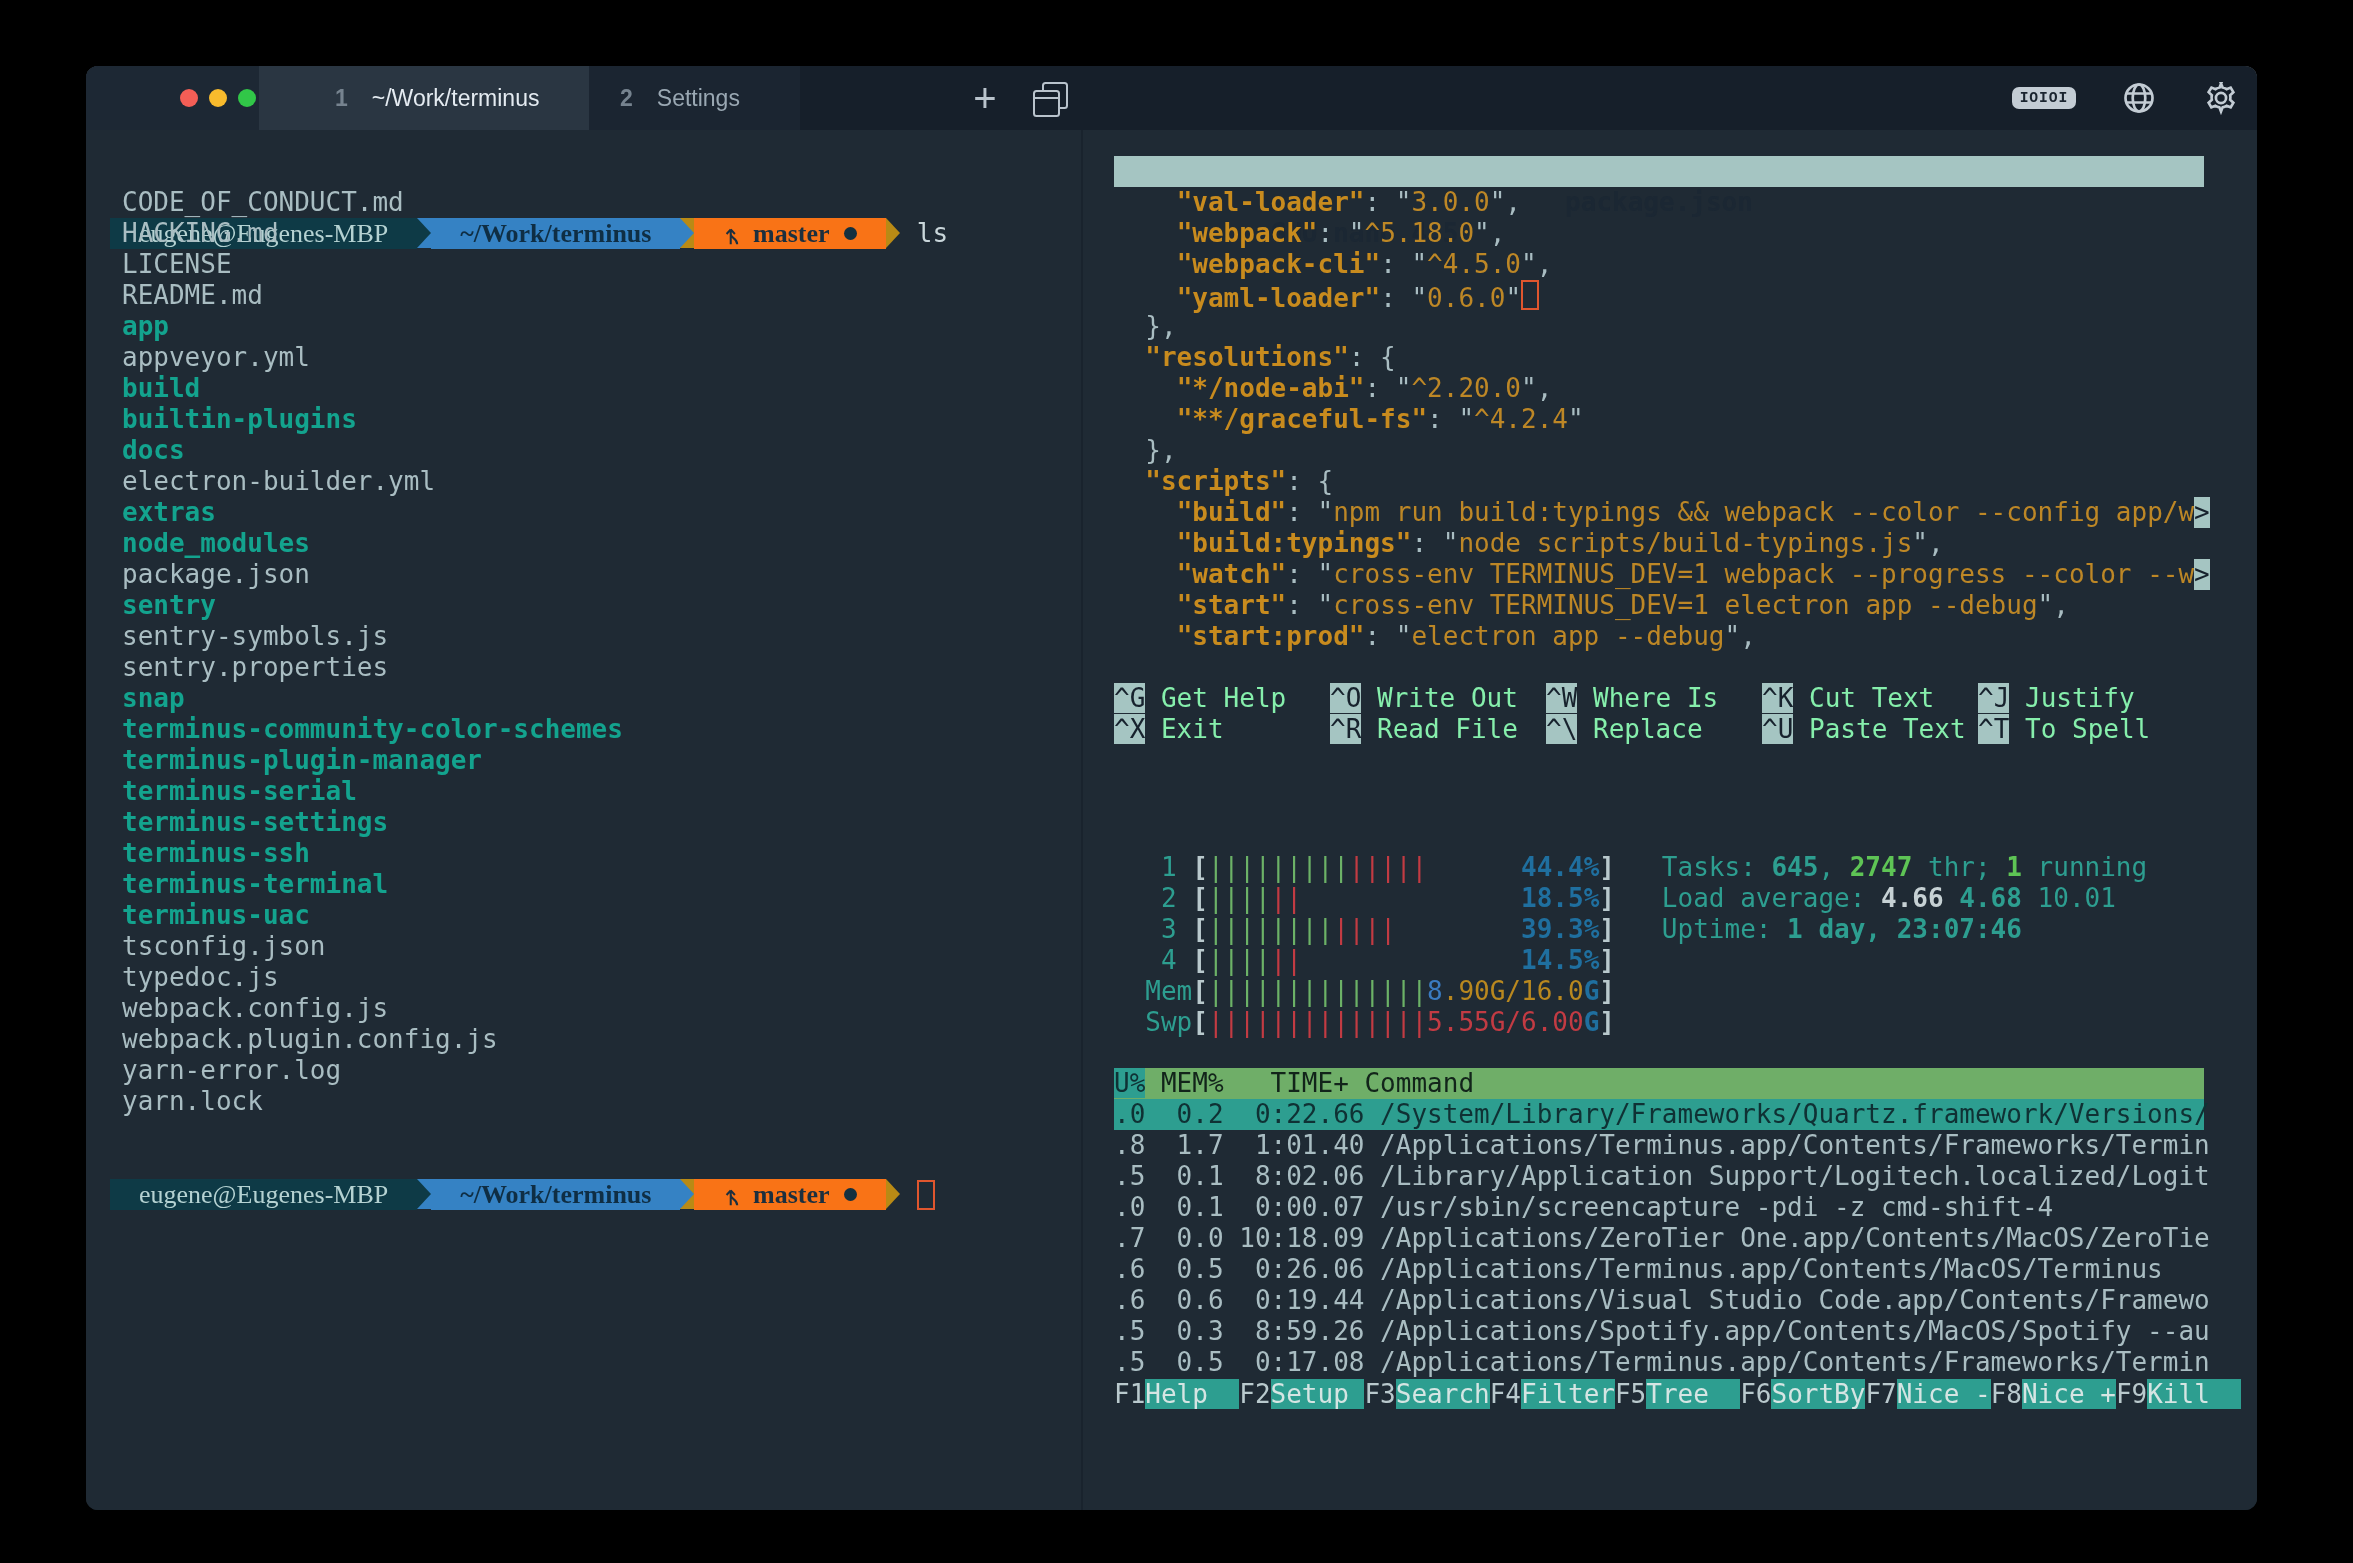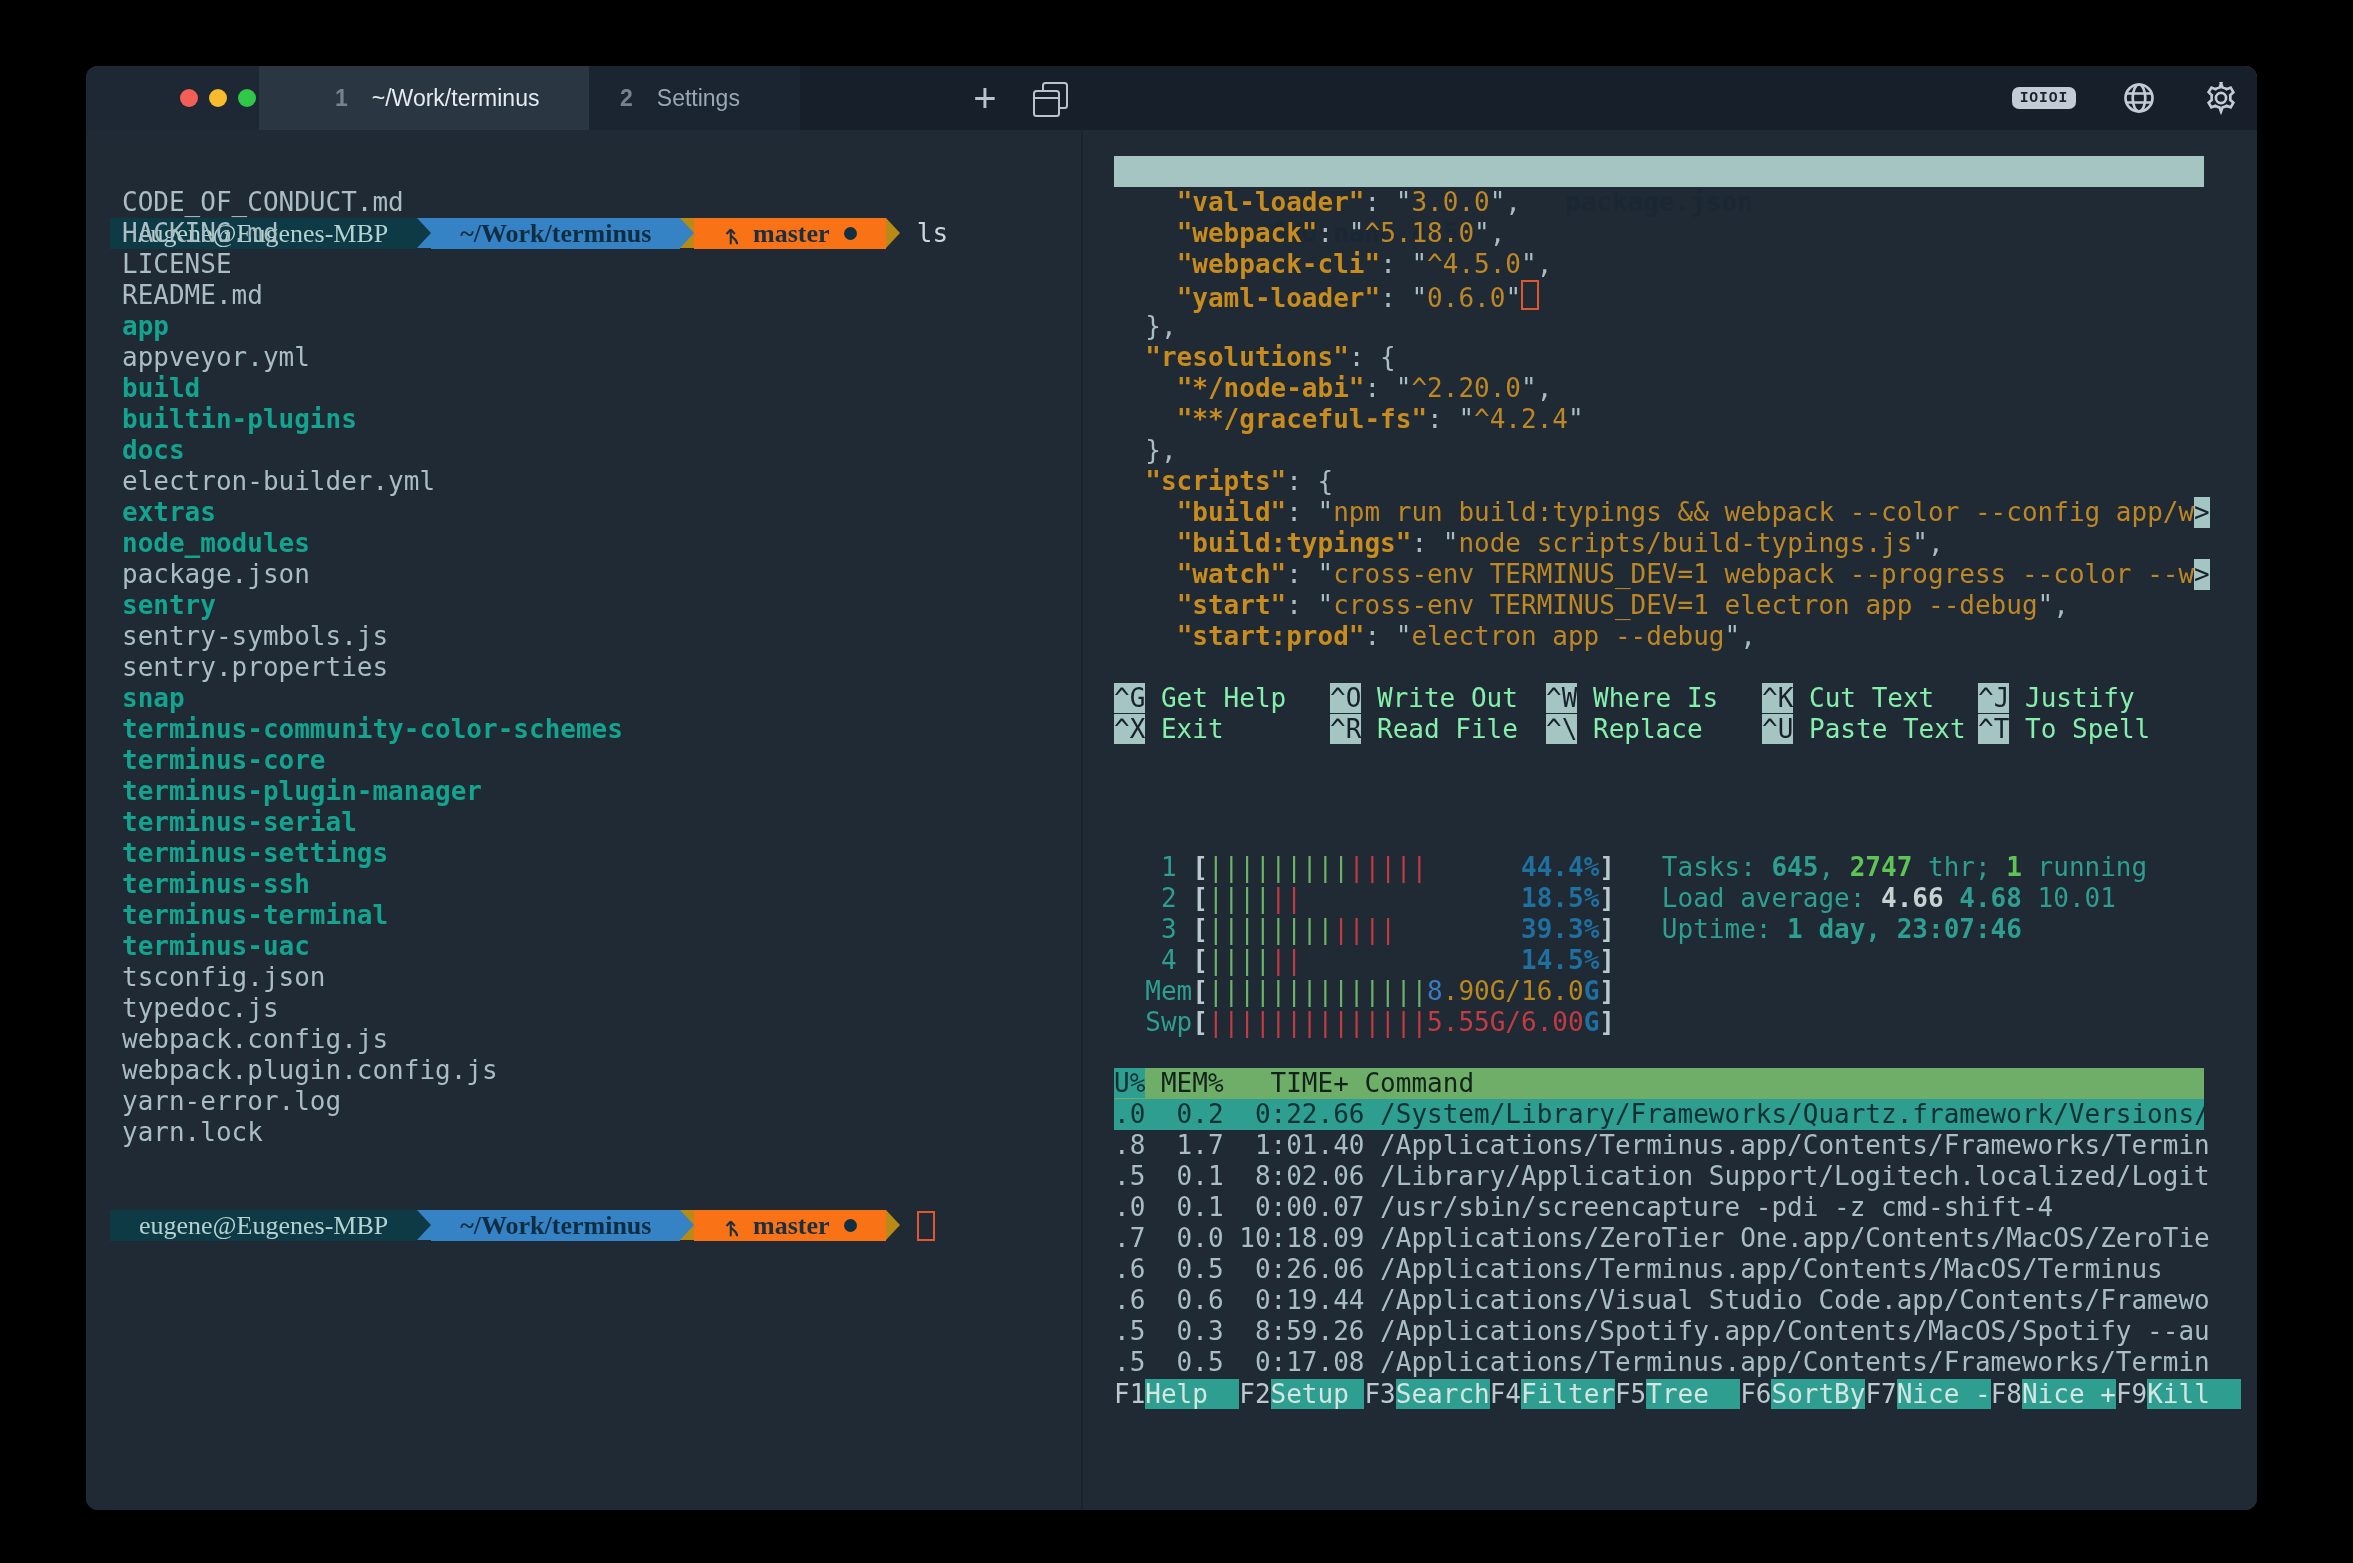--- a/index.html
+++ b/index.html
@@ -141,21 +141,20 @@
           <div class="line dir">docs</div>
           <div class="line">electron-builder.yml</div>
           <div class="line dir">extras</div>
           <div class="line dir">node_modules</div>
           <div class="line">package.json</div>
           <div class="line dir">sentry</div>
           <div class="line">sentry-symbols.js</div>
           <div class="line">sentry.properties</div>
           <div class="line dir">snap</div>
           <div class="line dir">terminus-community-color-schemes</div>
-          <div class="line dir">terminus-core</div>
           <div class="line dir">terminus-plugin-manager</div>
           <div class="line dir">terminus-serial</div>
           <div class="line dir">terminus-settings</div>
           <div class="line dir">terminus-ssh</div>
           <div class="line dir">terminus-terminal</div>
           <div class="line dir">terminus-uac</div>
           <div class="line">tsconfig.json</div>
           <div class="line">typedoc.js</div>
           <div class="line">webpack.config.js</div>
           <div class="line">webpack.plugin.config.js</div>

